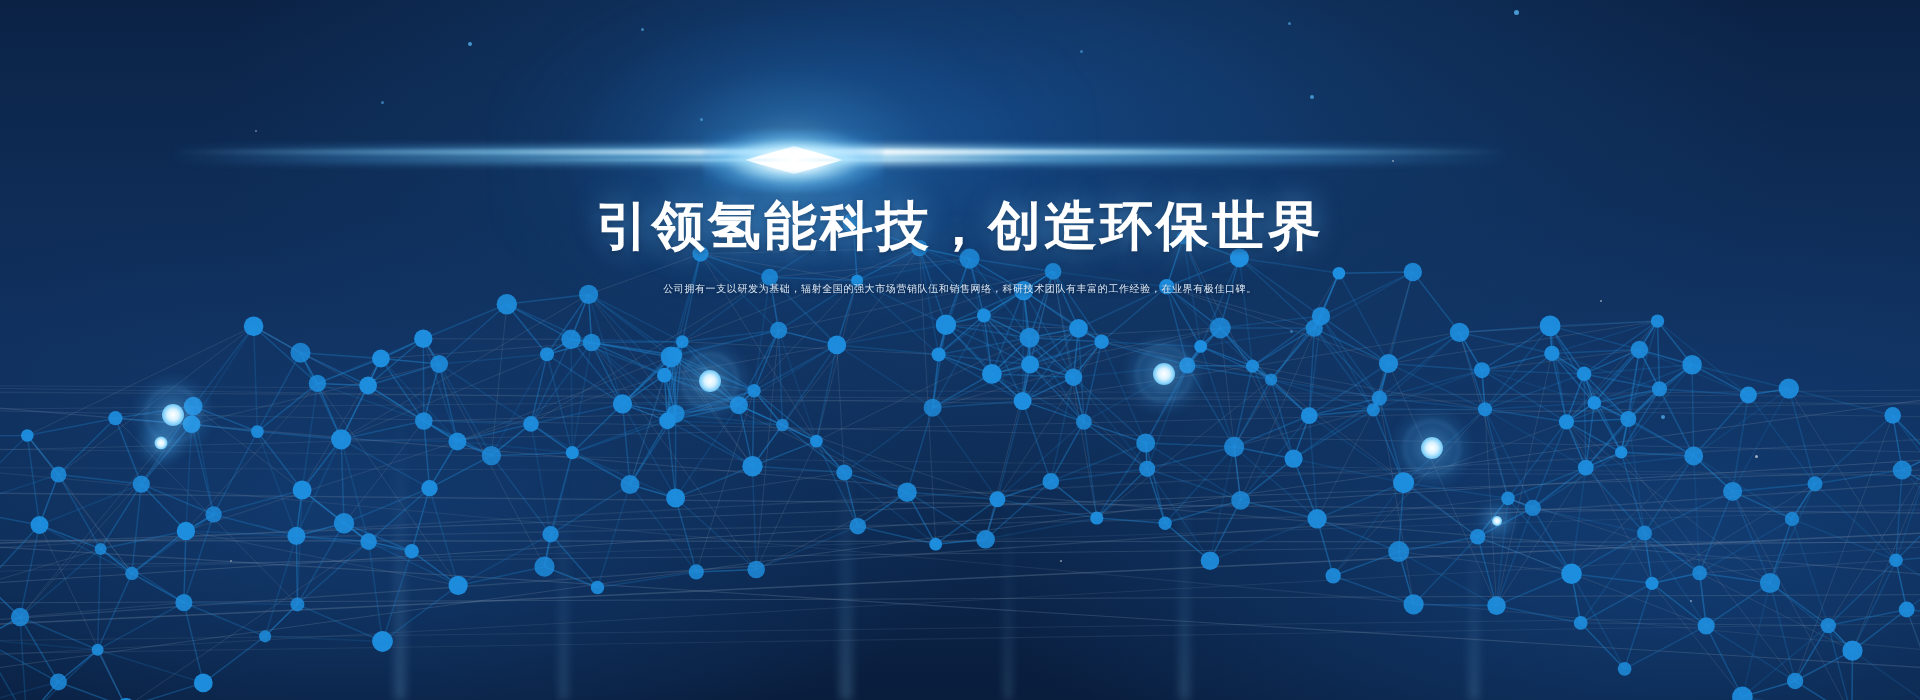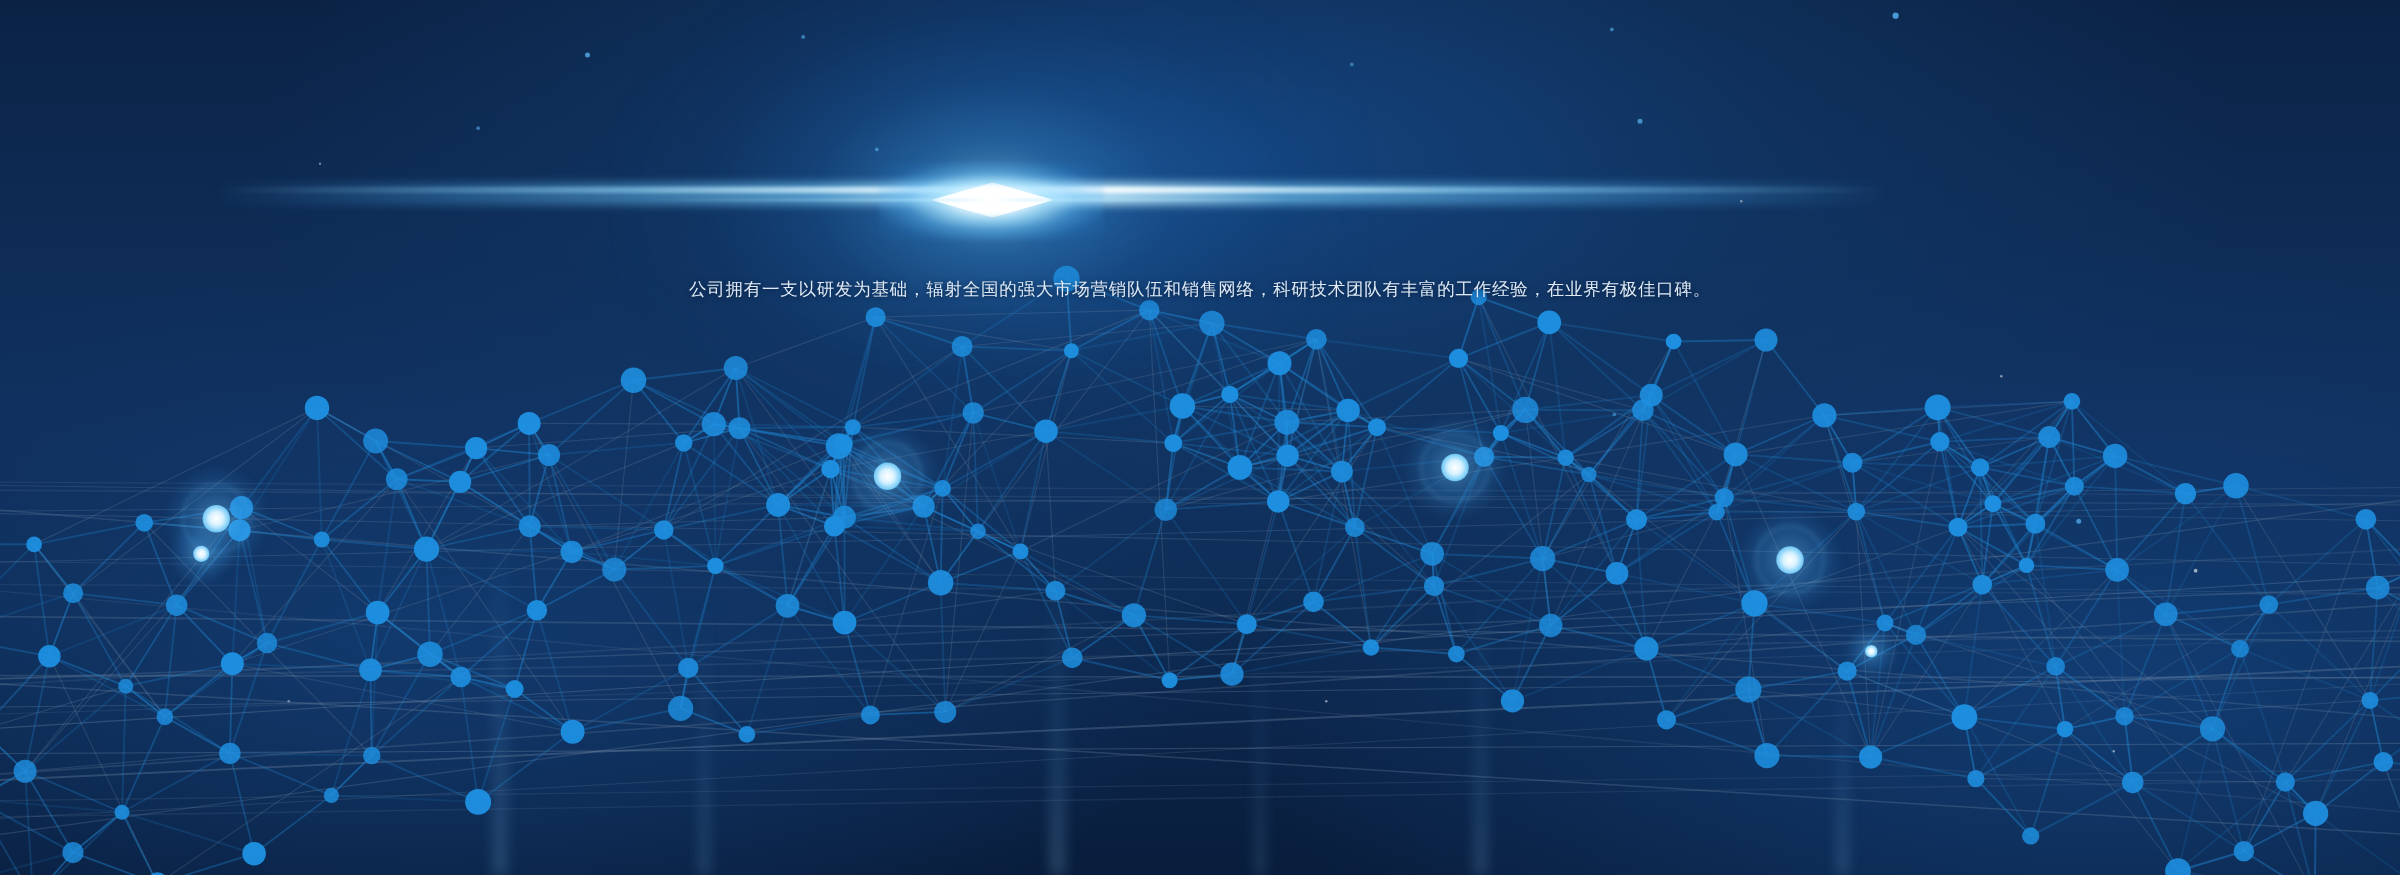--- a/index.html
+++ b/index.html
@@ -136,21 +136,21 @@
     font-size:53px;
     font-weight:bold;
     color:#ffffff;
     letter-spacing:3px;
     line-height:1.15;
     text-shadow:0 0 26px rgba(110,195,255,0.55), 0 2px 6px rgba(0,20,50,0.6);
     white-space:nowrap;
   }
   #hero-subtitle {
     margin-top:24px;
-    font-size:14px;
+    font-size:10px;
     color:#dfeaf6;
     letter-spacing:0.6px;
     line-height:1.6;
     text-shadow:0 1px 4px rgba(0,20,50,0.75);
     white-space:nowrap;
   }
 
   
   .speck { position:absolute; border-radius:50%; background:#ffffff; }
   .speck.blue { background:#59b7f5; }
@@ -1293,16 +1293,17 @@
   <div class="glow-node" style="left:161px;top:443px;">
     <div class="g-outer" style="width:52px;height:52px;"></div>
       <div class="g-core" style="width:13px;height:13px;"></div>
   </div>
   <div class="glow-node" style="left:1497px;top:521px;">
     <div class="g-outer" style="width:44px;height:44px;"></div>
       <div class="g-core" style="width:10px;height:10px;"></div>
   </div>
 
   <div id="hero-text">
+    <h1 id="hero-title">引领氢能科技，创造环保世界</h1>
     <p id="hero-subtitle">公司拥有一支以研发为基础，辐射全国的强大市场营销队伍和销售网络，科研技术团队有丰富的工作经验，在业界有极佳口碑。</p>
   </div>
 
 </div>
 
 </body></html>

